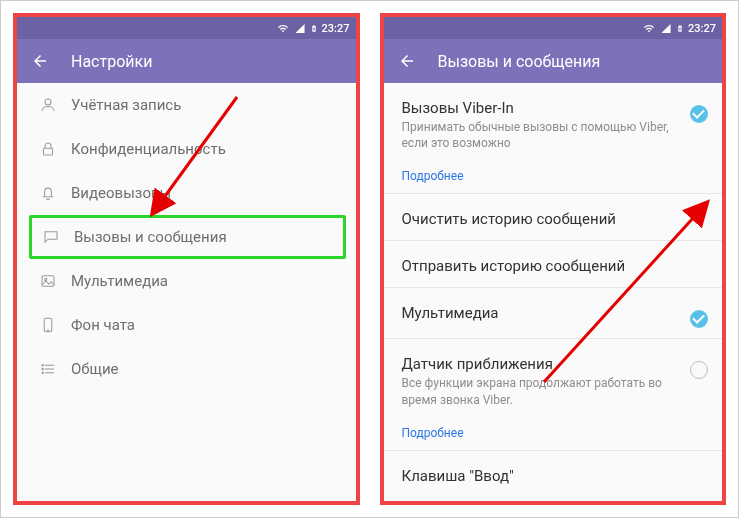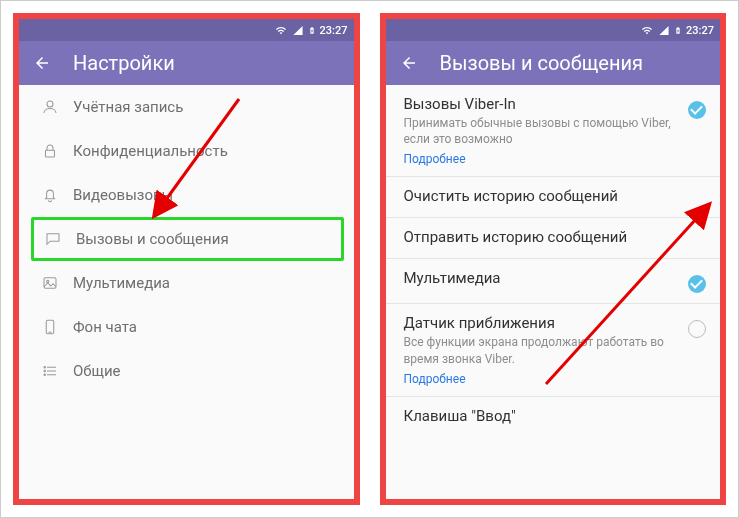--- a/index.html
+++ b/index.html
@@ -15,21 +15,21 @@
     position: absolute;
     inset: 0;
     border: 1px solid #ccc;
     display: flex;
     gap: 20px;
     padding: 12px;
     background: #fff;
   }
   .phone {
     flex: 1;
-    border: 6px solid #ef4444;
+    border: 4px solid #ef4444;
     background: #fff;
     display: flex;
     flex-direction: column;
     overflow: hidden;
     position: relative;
   }
   .statusbar {
     height: 22px;
     background: #6b62a4;
     display: flex;
@@ -43,21 +43,21 @@
   }
   .statusbar svg { fill: #fff; }
   .appbar {
     height: 44px;
     background: #7c72b9;
     display: flex;
     align-items: center;
     gap: 22px;
     padding: 9px 14px;
     color: #fff;
-    font-size: 20px;
+    font-size: 16px;
     box-shadow: 0 2px 3px rgba(0,0,0,.2);
   }
   .appbar .back { width: 18px; height: 18px; }
   .list { flex: 1; overflow-y: hidden; background:#fafafa; }
   .row {
     display: flex;
     align-items: center;
     gap: 14px;
     padding: 13px 18px 13px 22px;
     color: #6f6f6f;
@@ -68,31 +68,31 @@
     display:flex; align-items:center; justify-content:center;
     color:#9a9a9a;
   }
   .row .ico svg { stroke:#9a9a9a; fill:none; stroke-width:1.4; }
   .highlight-box {
     border: 3px solid #29d629;
     border-radius: 2px;
   }
   
   .set-row {
-    padding: 10px 14px 10px 18px;
+    padding: 16px 14px 10px 18px;
     border-bottom: 1px solid #e5e5e5;
     display: flex;
     align-items: flex-start;
     gap: 10px;
     background:#fafafa;
   }
   .set-row .textcol { flex:1; }
   .set-row .title { font-size: 15px; color:#323232; margin-bottom:2px; }
   .set-row .sub  { font-size: 12px; color:#8d8d8d; line-height:1.35; }
-  .set-row .link { font-size: 12px; color:#2a78e4; margin-top:5px; }
+  .set-row .link { font-size: 12px; color:#2a78e4; margin-top:18px; }
   .radio {
     width: 18px; height: 18px; border:1.5px solid #bdbdbd; border-radius:50%;
     flex-shrink:0; margin-top:6px;
   }
   .radio.on {
     border: none;
     background: #59c1e8;
     position:relative;
   }
   .radio.on::after{

